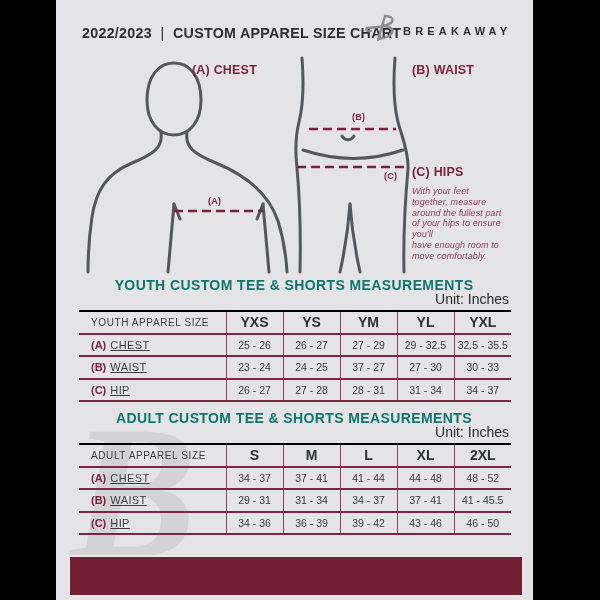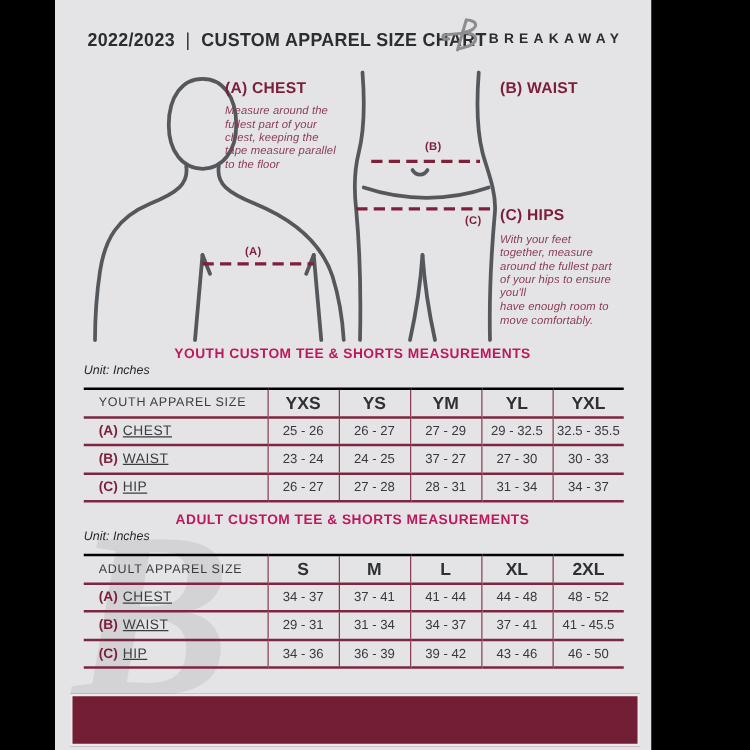--- a/index.html
+++ b/index.html
@@ -3,21 +3,21 @@
 <meta charset="utf-8">
 <style>
   html,body{margin:0;padding:0;}
   body{
     width:600px;height:600px;overflow:hidden;position:relative;
     background:#000;
     font-family:"Liberation Sans", sans-serif;
     -webkit-font-smoothing:antialiased;
   }
   #doc{
-    position:absolute;left:44px;top:0;width:477px;height:600px;
+    position:absolute;left:56px;top:0;width:477px;height:600px;
     background:#e4e4e6;overflow:hidden;
   }
   .abs{position:absolute;}
 
   
   .masthead{
     left:26px;top:24px;
     font-weight:bold;font-size:15px;letter-spacing:.3px;color:#2b2e30;
     transform:scaleX(.95);transform-origin:left center;white-space:nowrap;
   }
@@ -39,25 +39,25 @@
     font-weight:bold;font-size:12.5px;color:#7b1e3c;letter-spacing:.2px;white-space:nowrap;
   }
   .ins-b{
     font-style:italic;font-size:9px;line-height:10.8px;color:#8a3c55;
     white-space:pre-line;width:120px;letter-spacing:.1px;
   }
 
   
   .sec-title{
     left:23px;width:430px;text-align:center;
-    font-weight:bold;font-size:11px;color:#be185d;letter-spacing:.4px;
+    font-weight:bold;font-size:14px;color:#0f766e;letter-spacing:.4px;
   }
   .sec-unit{
-    left:23px;width:430px;text-align:left;
-    font-style:italic;font-size:10px;color:#26282a;
+    left:23px;width:430px;text-align:right;
+    font-size:14px;color:#26282a;
   }
   table.sizes{
     position:absolute;left:23px;width:432px;
     border-collapse:collapse;table-layout:fixed;
   }
   table.sizes col.c0{width:147px;}
   table.sizes td{
     height:20.5px;padding:0;text-align:center;vertical-align:middle;
     font-size:10.5px;color:#37393c;
     border-bottom:2px solid #7c2742;
@@ -126,25 +126,20 @@
       <path d="M59 148 C57 176 53 198 49 216"></path>
       <path d="M59 148 C61 176 65 198 69 216"></path>
     </g>
     <path class="dash" d="M18 73 L105 73"></path>
     <path class="dash" d="M6 111 L117 111"></path>
   </svg>
   <div class="abs marker" style="left:296px;top:112px;">(B)</div>
   <div class="abs marker" style="left:328px;top:171px;">(C)</div>
 
   <div class="abs ins-h" style="left:136px;top:63px;">(A) CHEST</div>
-  <div class="abs ins-b" style="left:136px;top:83px;">Measure around the
-fullest part of your
-chest, keeping the
-tape measure parallel
-to the floor</div>
 
   <div class="abs ins-h" style="left:356px;top:63px;">(B) WAIST</div>
 
   <div class="abs ins-h" style="left:356px;top:165px;">(C) HIPS</div>
   <div class="abs ins-b" style="left:356px;top:186px;">With your feet
 together, measure
 around the fullest part
 of your hips to ensure
 you'll
 have enough room to

